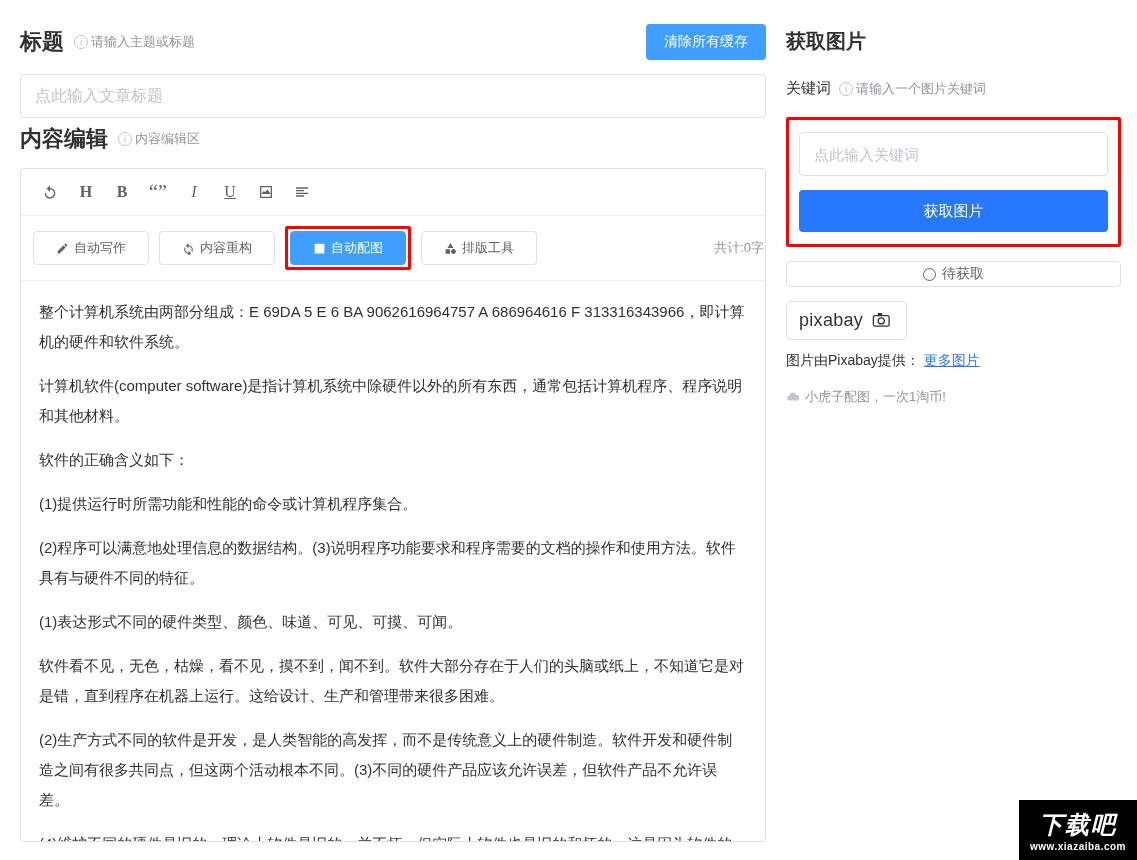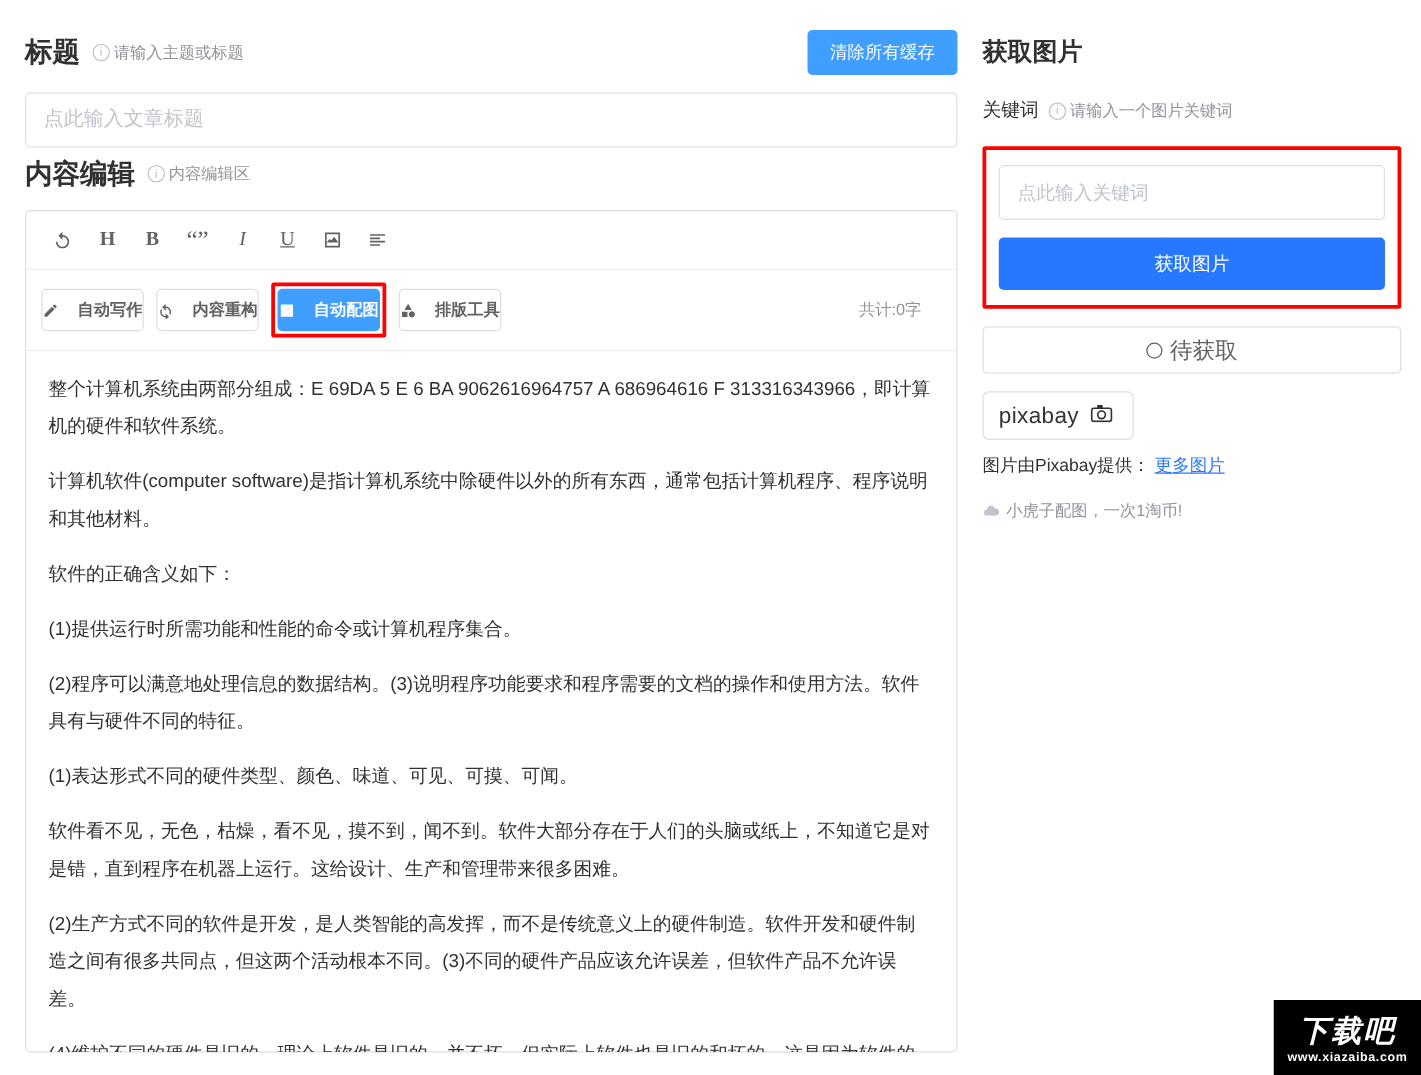--- a/index.html
+++ b/index.html
@@ -19,40 +19,40 @@
 .title-input::placeholder { color: #c0c4cc; }
 
 .content-header { display: flex; align-items: center; margin-bottom: 14px; }
 
 .editor-box { border: 1px solid #dcdfe6; border-radius: 4px; }
 .toolbar-row1 { display: flex; align-items: center; padding: 8px 12px; border-bottom: 1px solid #ebeef5; gap: 2px; }
 .toolbar-btn { width: 34px; height: 30px; display: flex; align-items: center; justify-content: center; color: #606266; cursor: pointer; border-radius: 3px; font-size: 16px; }
 .toolbar-btn svg { width: 16px; height: 16px; fill: #606266; }
 
 .toolbar-row2 { display: flex; align-items: center; padding: 10px 12px; gap: 10px; border-bottom: 1px solid #ebeef5; position: relative; }
-.action-btn { display: flex; align-items: center; gap: 15px; padding: 7px 0; border: 1px solid #dcdfe6; border-radius: 4px; background: #fff; font-size: 13px; color: #606266; cursor: pointer; font-weight: bold; }
+.action-btn { display: flex; align-items: center; gap: 5px; padding: 7px 22px; border: 1px solid #dcdfe6; border-radius: 4px; background: #fff; font-size: 13px; color: #606266; cursor: pointer; }
 .action-btn.active { background: #409eff; color: #fff; border-color: #409eff; }
 .action-btn svg { width: 13px; height: 13px; fill: currentColor; }
 .highlight-box { border: 3px solid #ff0000; border-radius: 2px; padding: 2px; }
-.char-count { position: absolute; right: 28px; font-size: 13px; color: #909399; text-align: center; }
+.char-count { position: absolute; right: 1px; font-size: 13px; color: #909399; text-align: center; }
 
 .editor-content { padding: 16px 18px; font-size: 15px; line-height: 2; color: #303133; height: 560px; overflow-y: auto; }
 .editor-content p { margin-bottom: 14px; }
 
 .right-title { font-size: 20px; font-weight: 600; color: #303133; margin-bottom: 20px; padding: 4px 0; }
 .keyword-label { display: flex; align-items: center; gap: 8px; margin-bottom: 19px; }
 .keyword-label .kw { font-size: 15px; font-weight: 500; color: #303133; }
 .keyword-hint { font-size: 13px; color: #909399; display: flex; align-items: center; gap: 3px; }
 
 .fetch-box { border: 3px solid #ff0000; border-radius: 2px; padding: 12px 10px; margin-bottom: 14px; }
 .keyword-input { width: 100%; height: 44px; border: 1px solid #dcdfe6; border-radius: 4px; padding: 0 14px; font-size: 15px; color: #606266; outline: none; margin-bottom: 14px; }
 .keyword-input::placeholder { color: #c0c4cc; }
 .fetch-btn { width: 100%; height: 42px; background: #2878ff; color: #fff; border: none; border-radius: 4px; font-size: 15px; cursor: pointer; }
 
-.pending-btn { width: 100%; height: 38px; border: 1px solid #dcdfe6; border-radius: 4px; background: #fff; display: flex; align-items: center; justify-content: center; gap: 6px; font-size: 18px; color: #606266; cursor: pointer; margin-bottom: 14px; }
+.pending-btn { width: 100%; height: 26px; border: 1px solid #dcdfe6; border-radius: 4px; background: #fff; display: flex; align-items: center; justify-content: center; gap: 6px; font-size: 14px; color: #606266; cursor: pointer; margin-bottom: 14px; }
 .pending-btn .circle { width: 13px; height: 13px; border: 1.5px solid #606266; border-radius: 50%; }
 
 .pixabay-badge { display: inline-block; border: 1px solid #dcdfe6; border-radius: 5px; padding: 8px 12px; margin-bottom: 12px; }
 .pixabay-badge .px-text { font-family: Arial, sans-serif; font-size: 18px; font-weight: 500; color: #333; letter-spacing: 0.3px; }
 .pixabay-badge .px-icon { display: inline-block; margin-left: 4px; vertical-align: middle; }
 
 .source-line { font-size: 14px; color: #303133; margin-bottom: 18px; }
 .source-line a { color: #2878ff; text-decoration: underline; }
 
 .tiger-line { font-size: 13px; color: #909399; display: flex; align-items: center; gap: 5px; }

